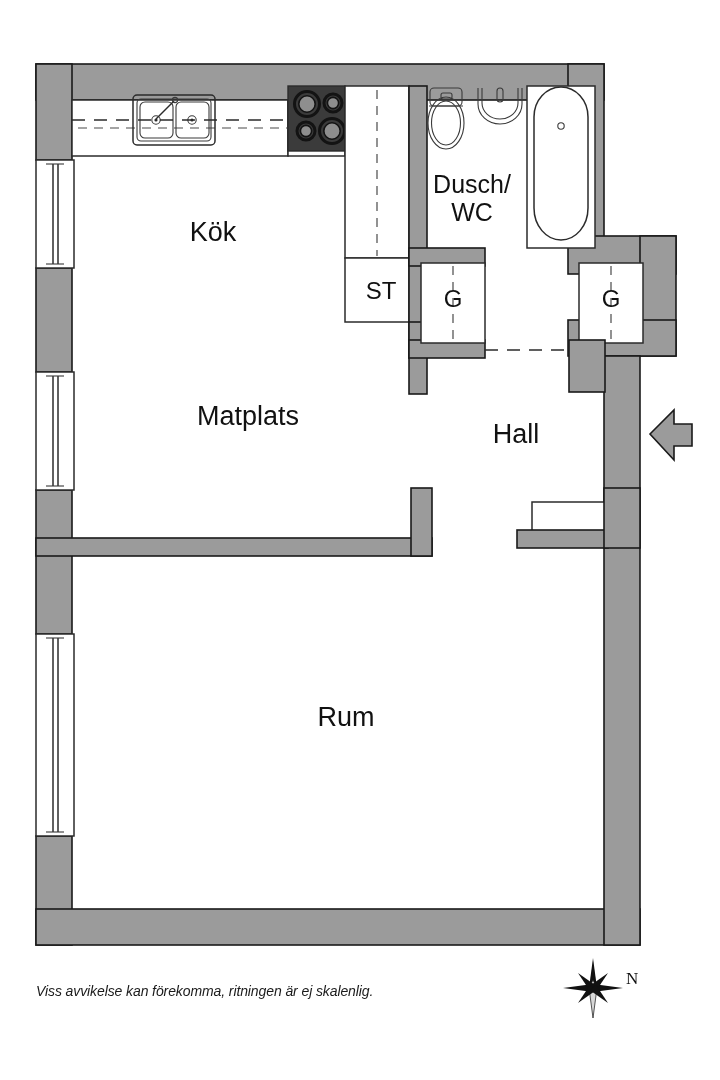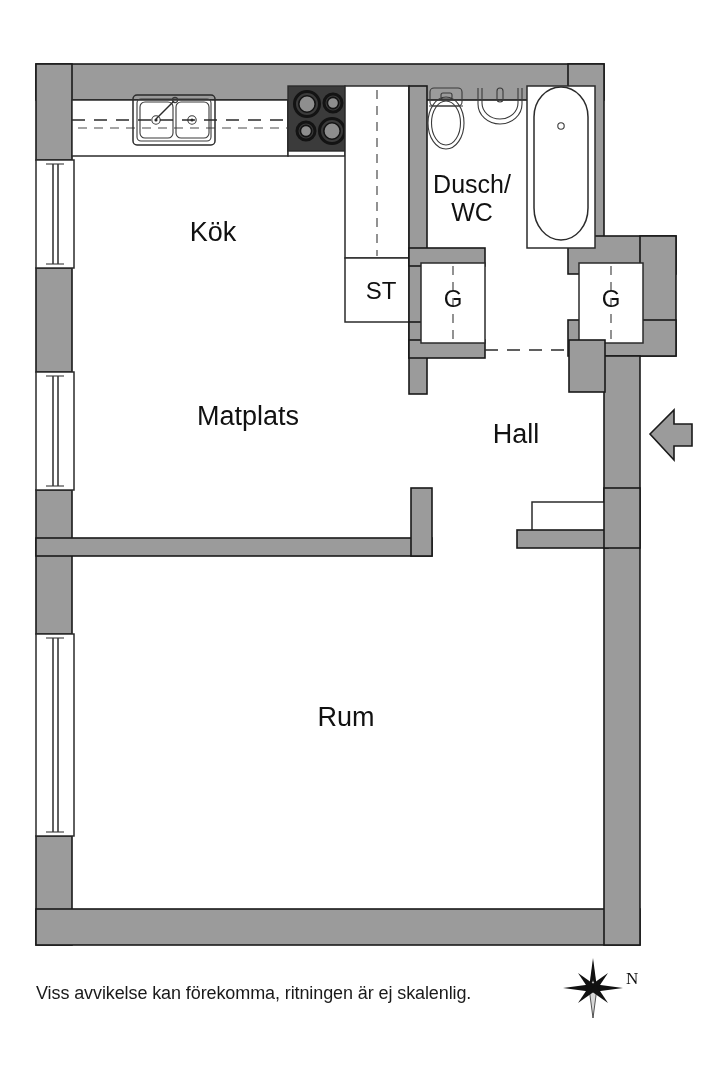--- a/index.html
+++ b/index.html
@@ -95,24 +95,25 @@
     font-family: "Liberation Serif", serif;
     font-size: 17px;
     fill: #111111;
     dominant-baseline: middle;
   }
   .disclaimer {
     position: absolute;
     left: 36px;
     top: 983px;
     font-family: "Liberation Sans", sans-serif;
-    font-size: 18px;
+    font-size: 14px;
     color: #1a1a1a;
     letter-spacing: -0.1px;
     white-space: nowrap;
+    font-style: italic;
   }
 </style>
 </head>
 <body>
 
 <div id="plan-root">
 
   <svg class="floorplan" viewBox="0 0 720 1080">
 
     <path class="wall" fill-rule="evenodd" d="M36,64

